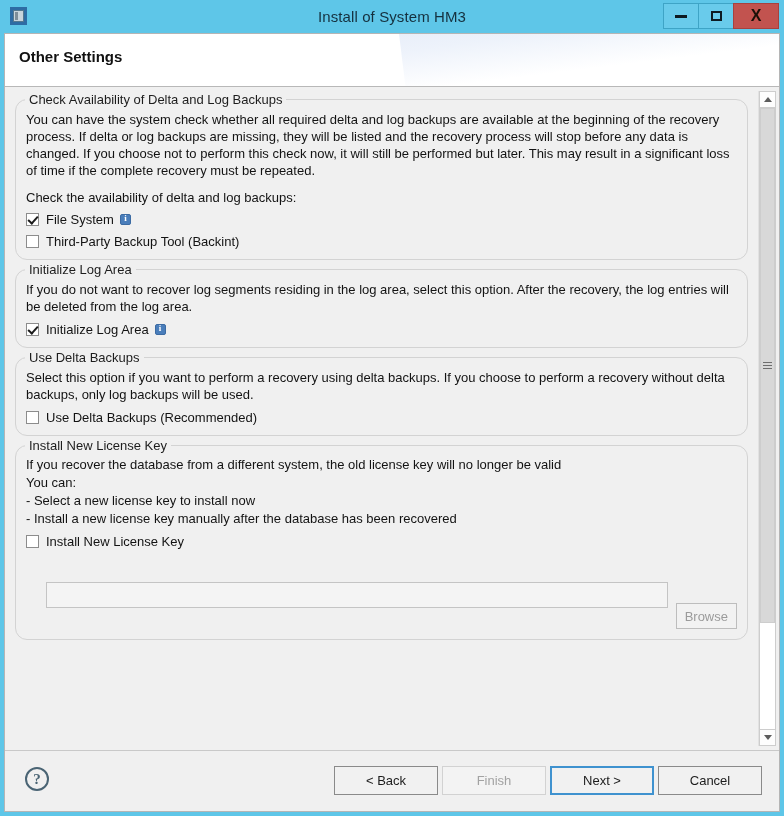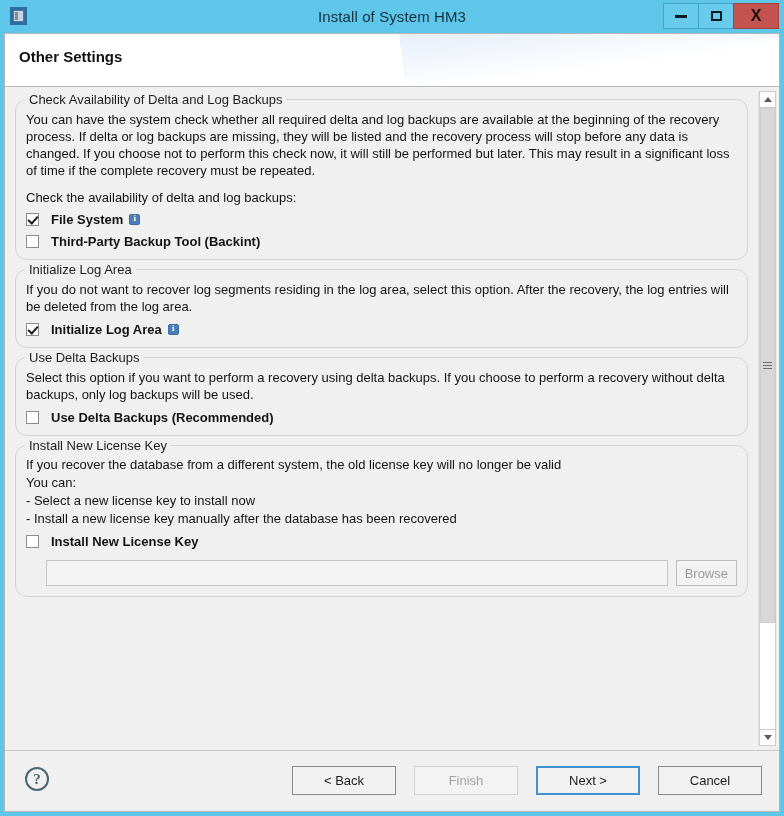--- a/index.html
+++ b/index.html
@@ -215,24 +215,23 @@
     position: absolute;
     left: 3px;
     top: 0px;
     width: 4px;
     height: 8px;
     border: solid #1b1b1b;
     border-width: 0 2px 2px 0;
     transform: rotate(42deg);
   }
   .check-label {
-    margin-left: 12px;
+    margin-left: 7px;
     font-size: 13px;
     color: #131313;
-    font-weight: bold;
   }
   .info-icon {
     display: inline-block;
     width: 11px;
     height: 11px;
     margin-left: 6px;
     background: #4a7ebb;
     border: 1px solid #3c6ba3;
     border-radius: 2px;
     box-sizing: border-box;
@@ -274,20 +273,21 @@
     margin-left: 8px;
     height: 26px;
     min-width: 56px;
     padding: 0 8px;
     background: #f2f2f2;
     border: 1px solid #bdbdbd;
     box-sizing: border-box;
     font-family: "Liberation Sans", sans-serif;
     font-size: 13px;
     color: #9b9b9b;
+    margin-top: 43px;
   }
 
   
   .scrollbar {
     flex: 0 0 18px;
     width: 18px;
     background: #f0f0f0;
     border-left: 1px solid #e2e2e2;
     display: flex;
     flex-direction: column;
@@ -363,21 +363,21 @@
     font-weight: bold;
     text-align: center;
     line-height: 20px;
     font-family: "Liberation Serif", serif;
   }
   .btn-bar {
     position: absolute;
     right: 17px;
     top: 15px;
     display: flex;
-    gap: 18px;
+    gap: 4px;
   }
   .dlg-btn {
     width: 104px;
     height: 29px;
     background: #f1f1f1;
     border: 1px solid #8a8a8a;
     box-sizing: border-box;
     font-family: "Liberation Sans", sans-serif;
     font-size: 13px;
     color: #1c1c1c;

